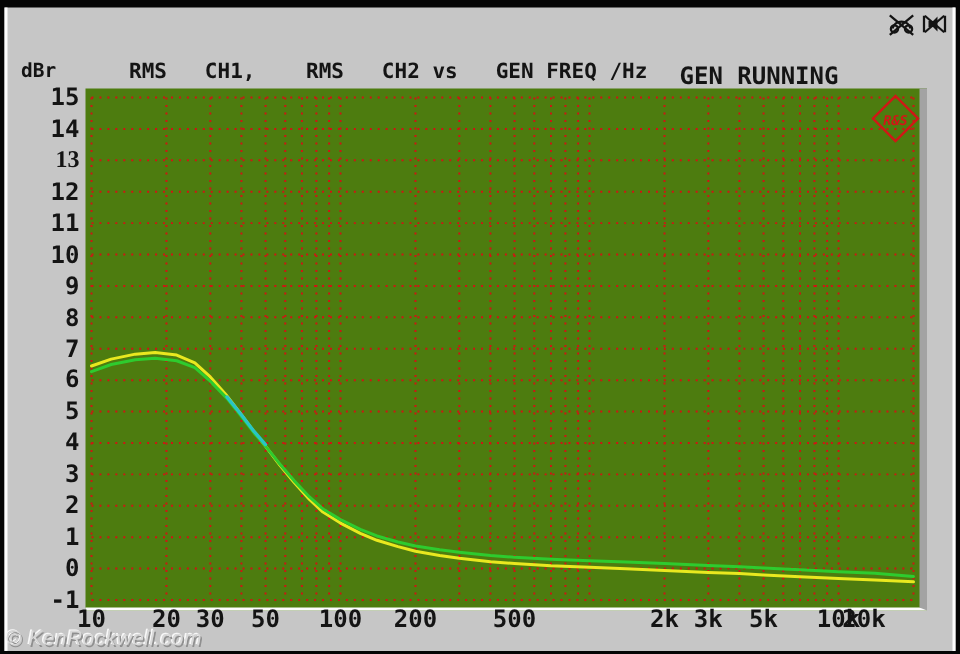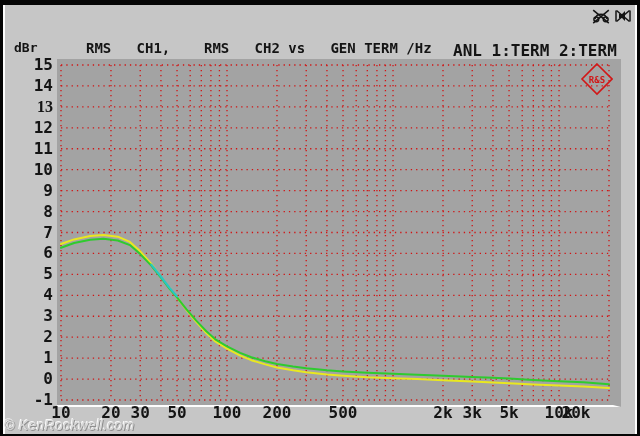--- a/index.html
+++ b/index.html
@@ -5,40 +5,41 @@
   html,body{margin:0;padding:0;background:#000;}
   .screen{position:relative;width:640px;height:436px;background:#050505;overflow:hidden;
           font-family:"DejaVu Sans Mono",monospace;}
   .panel{position:absolute;left:3px;top:5px;right:3px;bottom:2px;background:#c6c6c6;
          border-left:2px solid #fdfdfd;border-right:2px solid #fdfdfd;}
   .status{position:absolute;left:453px;top:8px;font-size:16px;font-weight:bold;
           line-height:17px;color:#141414;white-space:pre;letter-spacing:0;}
   .hw-icons{position:absolute;left:592px;top:7px;display:flex;gap:4px;}
   .yunit{position:absolute;left:14px;top:40px;font-size:13px;font-weight:bold;color:#141414;}
   .theader{position:absolute;left:86px;top:40px;font-size:14px;font-weight:bold;color:#141414;white-space:pre;}
-  .plot{position:absolute;left:57px;top:59px;width:556px;height:346px;background:#a3a3a3;
-        border-right:8px solid #a3a3a3;border-bottom:2px solid #fdfdfd;}
+  .plot{position:absolute;left:57px;top:59px;width:556px;height:346px;background:#4d7c0f;
+        border-right:5px solid #a3a3a3;border-bottom:2px solid #fdfdfd;font-style:italic;}
   .plot svg{display:block;}
   .ylab{position:absolute;width:42px;text-align:right;font-size:16px;font-weight:bold;
         color:#141414;line-height:18px;}
   .xlab{position:absolute;width:64px;text-align:center;font-size:16px;font-weight:bold;
         color:#141414;line-height:16px;top:405px;}
   .watermark{position:absolute;left:4px;top:417px;font-family:"Liberation Sans",sans-serif;
              font-style:italic;font-weight:normal;font-size:14px;color:#d9d9d9;
              text-shadow:1px 1px 0 #8f8f8f,-1px -1px 0 #f8f8f8;letter-spacing:0.3px;}
   .datetime{position:absolute;left:428px;top:416px;font-size:14px;font-weight:bold;
             color:#2828c8;white-space:pre;}
 </style>
 </head>
 <body>
 
 <div class="screen">
   <div class="panel"></div>
 
   <div class="status">
+    <div>GEN RUNNING</div>
     <div>ANL 1:TERM 2:TERM</div>
     <div>SWP TERMINATED</div>
   </div>
 
   <div class="hw-icons">
     <svg width="18" height="18" viewBox="0 0 18 18">
       <g stroke="#141414" stroke-width="1.5" fill="none">
         <path d="M3 12 A6.2 6.2 0 0 1 15 12"></path>
         <circle cx="4.3" cy="12.3" r="2.4"></circle>
         <circle cx="13.7" cy="12.3" r="2.4"></circle>
@@ -51,21 +52,21 @@
         <line x1="2" y1="3.5" x2="2" y2="14.5"></line>
         <line x1="16" y1="3.5" x2="16" y2="14.5"></line>
         <polygon points="5,7 8,7 11,4 11,14 8,11 5,11" fill="#141414" stroke="none"></polygon>
         <line x1="2.5" y1="3.5" x2="15.5" y2="14.5"></line>
         <line x1="15.5" y1="3.5" x2="2.5" y2="14.5"></line>
       </g>
     </svg>
   </div>
 
   <div class="yunit">dBr</div>
-  <div class="theader">RMS   CH1,    RMS   CH2 vs   GEN TERM /Hz</div>
+  <div class="theader">RMS   CH1,    RMS   CH2 vs   GEN FREQ /Hz</div>
 
   <div class="plot">
     <svg id="chart-svg" width="556" height="346" viewBox="0 0 556 346">
       <g id="grid-layer">
           <line x1="4" x2="552" y1="6" y2="6" stroke="#d21313" stroke-width="1.3" stroke-dasharray="1.3 4"></line>
           <line x1="4" x2="552" y1="26.9375" y2="26.9375" stroke="#d21313" stroke-width="1.3" stroke-dasharray="1.3 4"></line>
           <line x1="4" x2="552" y1="47.875" y2="47.875" stroke="#d21313" stroke-width="1.3" stroke-dasharray="1.3 4"></line>
           <line x1="4" x2="552" y1="68.8125" y2="68.8125" stroke="#d21313" stroke-width="1.3" stroke-dasharray="1.3 4"></line>
           <line x1="4" x2="552" y1="89.75" y2="89.75" stroke="#d21313" stroke-width="1.3" stroke-dasharray="1.3 4"></line>
           <line x1="4" x2="552" y1="110.6875" y2="110.6875" stroke="#d21313" stroke-width="1.3" stroke-dasharray="1.3 4"></line>

